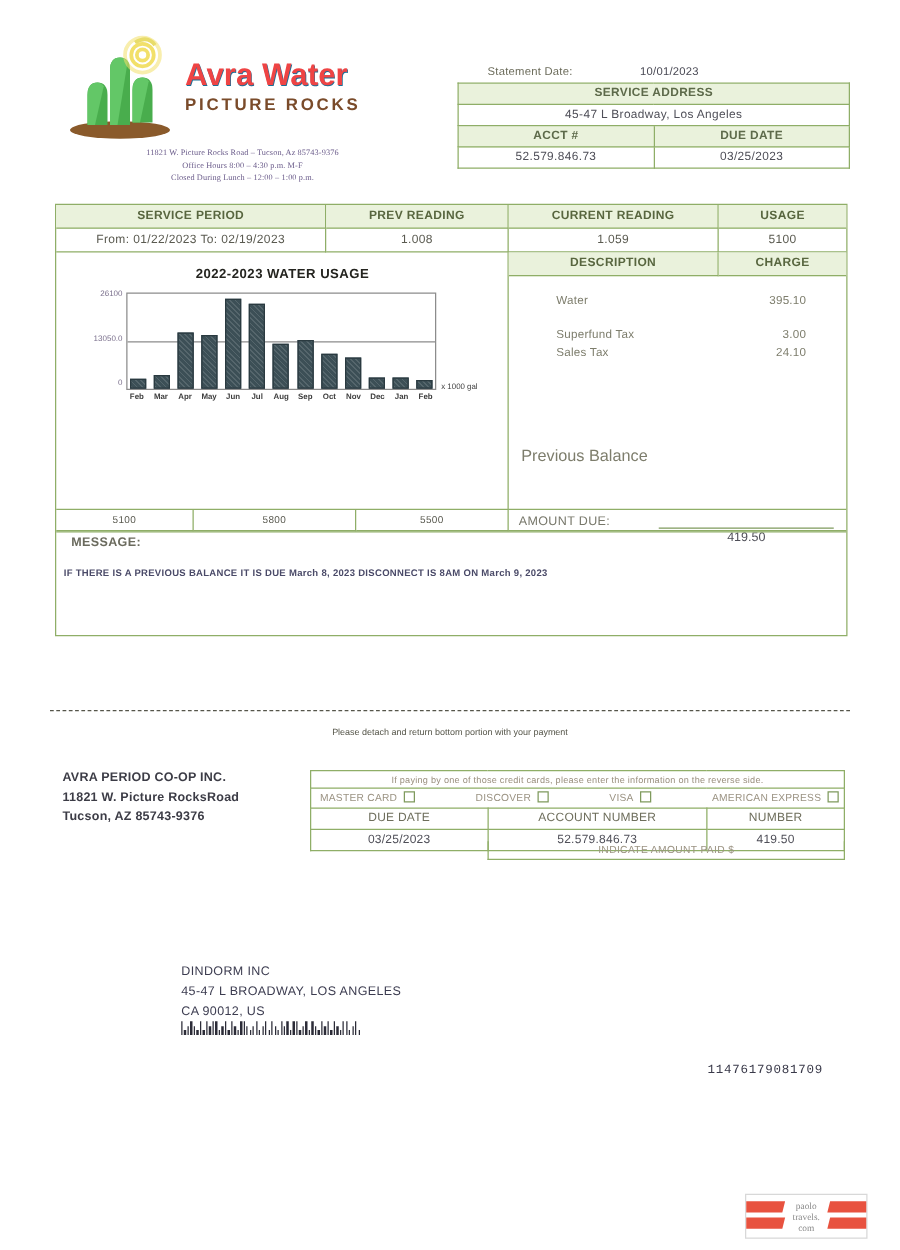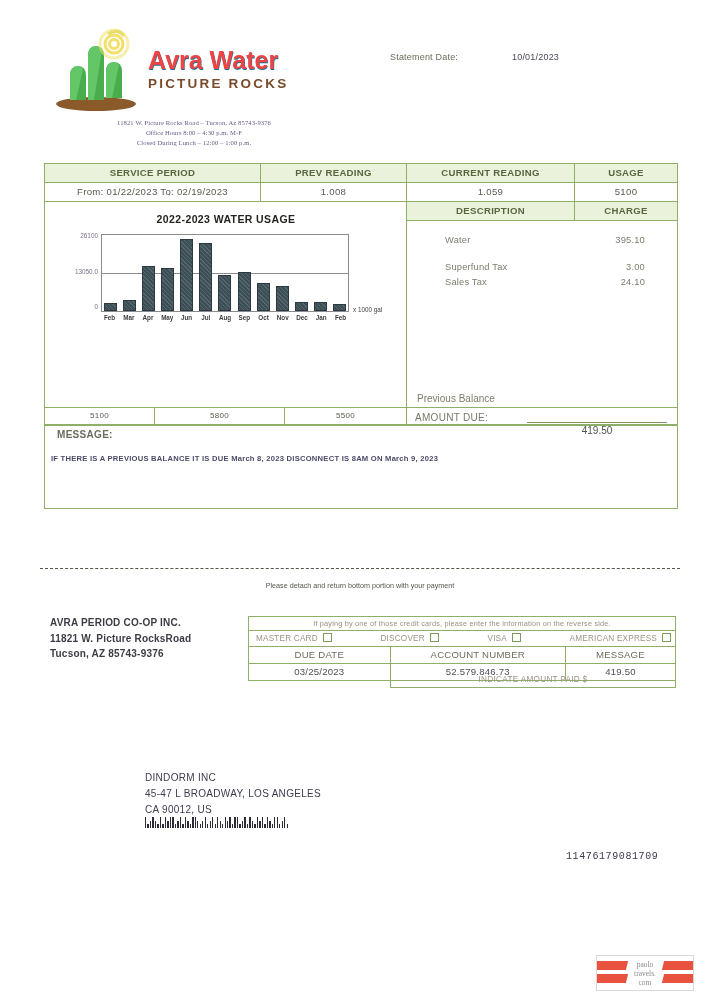--- a/index.html
+++ b/index.html
@@ -173,23 +173,22 @@
     font-size: 9.3px;
     color: #7d7d6c;
     letter-spacing: 0.2px;
   }
   .chg-line .nm { position: absolute; left: 38px; top: 0; white-space: nowrap; }
   .chg-line .am { position: absolute; left: 128px; top: 0; width: 110px; text-align: right; }
 
   .prev-bal {
     position: absolute;
     left: 10px; top: 136px;
-    font-size: 10px;
+    font-size: 13px;
     color: #7d7d6c;
-    margin-top: 36px;
   }
 
   
   .usagerow { display: flex; border-top: 0; }
   .u1 { width: 110px; }
   .u2 { width: 130px; }
   .u3 { width: 122px; }
   .uamt {
     width: 272px;
     box-sizing: border-box;
@@ -471,20 +470,38 @@
       <div>Office Hours 8:00 – 4:30 p.m. M-F</div>
       <div>Closed During Lunch – 12:00 – 1:00 p.m.</div>
     </div>
   </div>
 
   <div class="stmt-date">
     <span class="lbl">Statement Date:</span>
     <span class="val">10/01/2023</span>
   </div>
 
+  <table class="svc-table">
+    <tbody>
+        <tr>
+      <td class="hd" colspan="2">SERVICE ADDRESS</td>
+    </tr>
+    <tr>
+      <td class="val" colspan="2">45-47 L Broadway, Los Angeles</td>
+    </tr>
+    <tr>
+      <td class="hd" style="width:50%">ACCT #</td>
+      <td class="hd" style="width:50%">DUE DATE</td>
+    </tr>
+    <tr>
+      <td class="val">52.579.846.73</td>
+      <td class="val">03/25/2023</td>
+    </tr>
+  </tbody>
+    </table>
 
 
   <div class="mainbox">
 
     <div class="row">
       <div class="cell hdcell c1">SERVICE PERIOD</div>
       <div class="cell hdcell c2">PREV READING</div>
       <div class="cell hdcell c3">CURRENT READING</div>
       <div class="cell hdcell c4 last">USAGE</div>
     </div>
@@ -608,21 +625,21 @@
           <span class="cc-item"><span>MASTER CARD</span><span class="cbox"></span></span>
           <span class="cc-item"><span>DISCOVER</span><span class="cbox"></span></span>
           <span class="cc-item"><span>VISA</span><span class="cbox"></span></span>
           <span class="cc-item"><span>AMERICAN EXPRESS</span><span class="cbox"></span></span>
         </div>
       </td>
     </tr>
     <tr class="stub-hd">
       <td style="width:142px">DUE DATE</td>
       <td style="width:176px">ACCOUNT NUMBER</td>
-      <td style="width:110px">MESSAGE</td>
+      <td style="width:110px">NUMBER</td>
     </tr>
     <tr class="stub-val">
       <td>03/25/2023</td>
       <td>52.579.846.73</td>
       <td>419.50</td>
     </tr>
   </tbody>
     </table>
   <div class="indicate">INDICATE  AMOUNT  PAID $</div>
 

